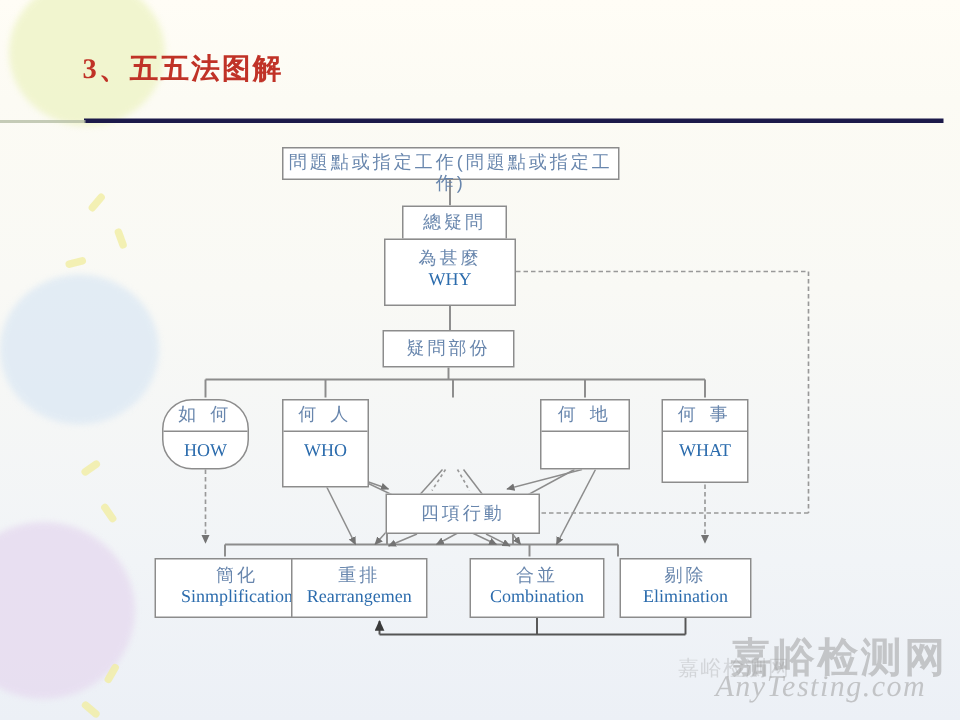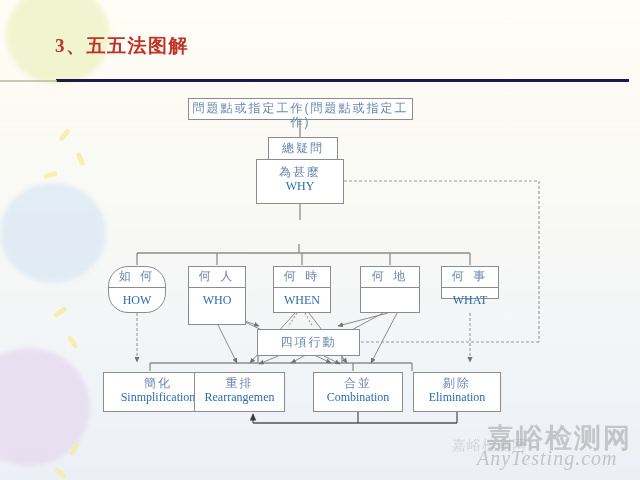--- a/index.html
+++ b/index.html
@@ -120,37 +120,36 @@
 
   <div class="node" style="left:268px;top:137px;width:70px;height:23px;line-height:21px;">
     <span class="cjk">總疑問</span>
   </div>
 
   <div class="node" style="left:256px;top:159px;width:88px;height:45px;padding-top:6px;">
     <div class="cjk">為甚麼</div>
     <div class="en">WHY</div>
   </div>
 
+  <div class="node" style="left:255px;top:220px;width:88px;height:25px;line-height:23px;">
+    <span class="cjk">疑問部份</span>
+  </div>
 
   <div class="node two-cell" style="left:108px;top:266px;width:58px;height:47px;border-radius:20px;">
     <div class="cell-top">如 何</div>
     <div class="cell-bot en">HOW</div>
   </div>
   <div class="node two-cell" style="left:188px;top:266px;width:58px;height:59px;">
     <div class="cell-top">何 人</div>
     <div class="cell-bot en">WHO</div>
   </div>
-  <div class="node two-cell" style="left:273px;top:266px;width:58px;height:47px;">
-    <div class="cell-top">何 時</div>
-    <div class="cell-bot en">WHEN</div>
-  </div>
   <div class="node two-cell" style="left:360px;top:266px;width:60px;height:47px;">
     <div class="cell-top">何 地</div>
   </div>
-  <div class="node two-cell" style="left:441px;top:266px;width:58px;height:33px;">
+  <div class="node two-cell" style="left:441px;top:266px;width:58px;height:56px;">
     <div class="cell-top">何 事</div>
     <div class="cell-bot en">WHAT</div>
   </div>
 
   <div class="node" style="left:257px;top:329px;width:103px;height:27px;line-height:25px;">
     <span class="cjk">四項行動</span>
   </div>
 
   <div class="node overflow-txt" style="left:103px;top:372px;width:110px;height:40px;padding-top:4px;">
     <div class="cjk">簡化</div>

